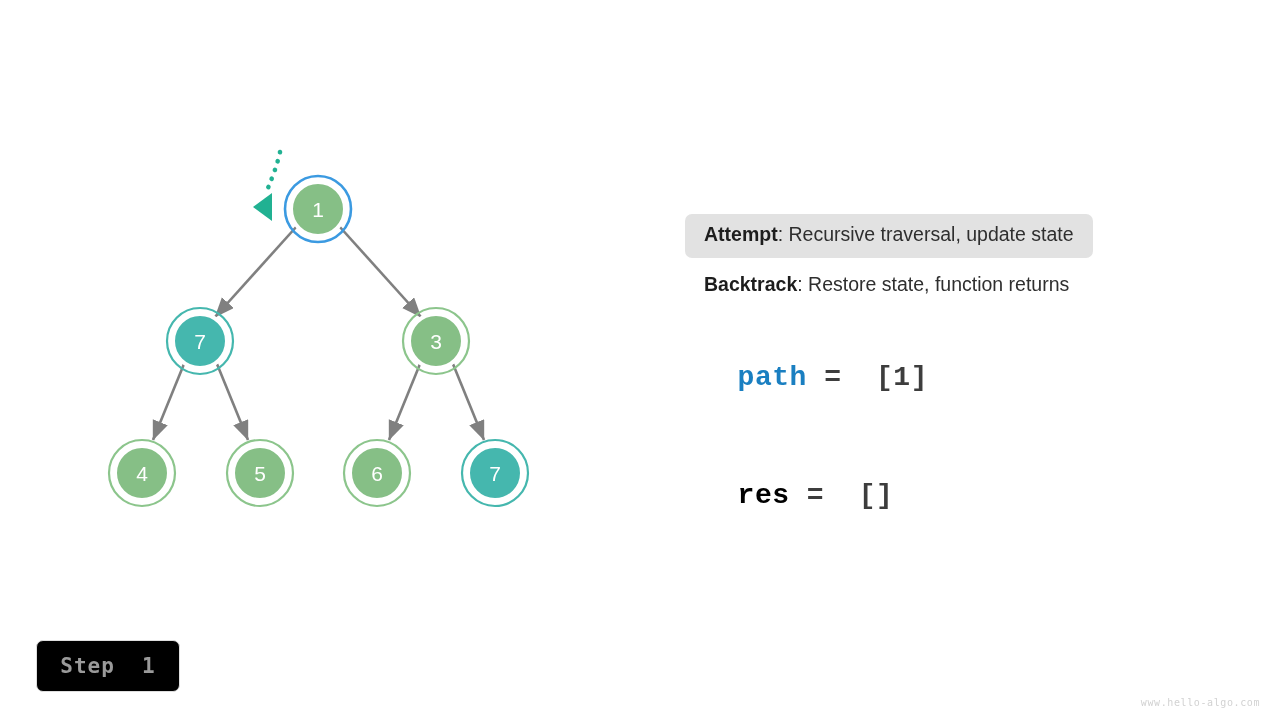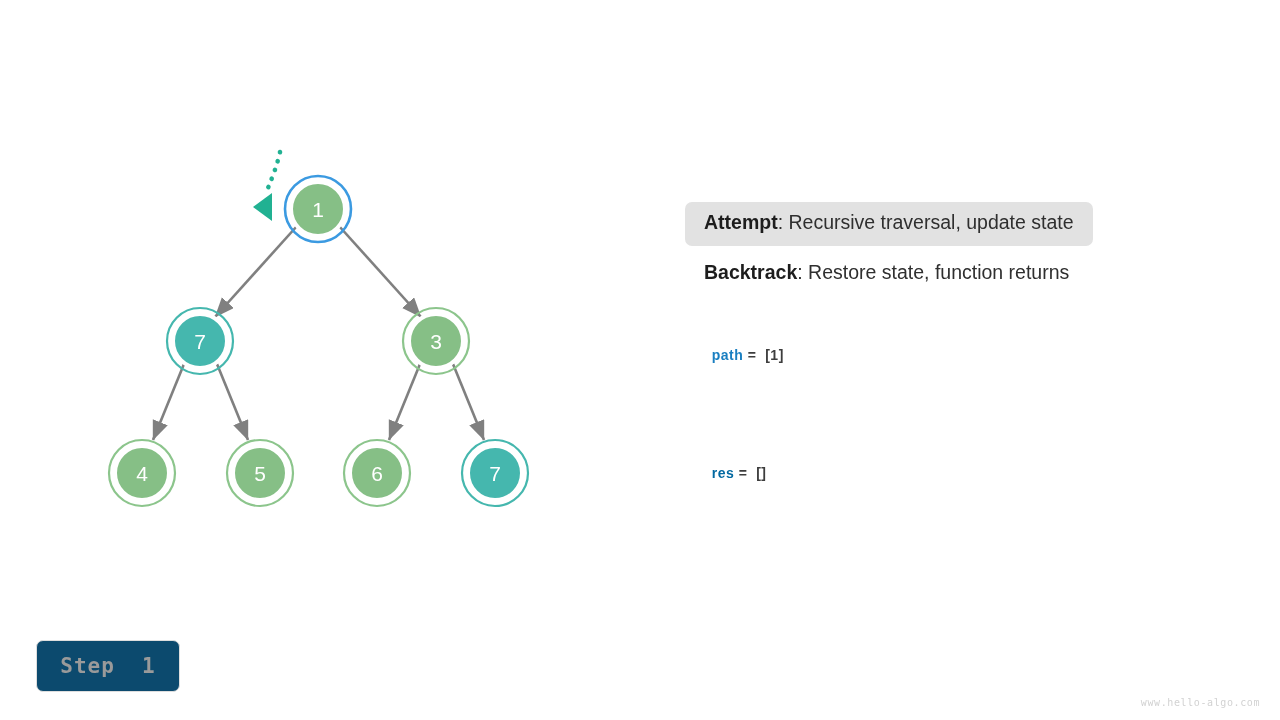--- a/index.html
+++ b/index.html
@@ -22,21 +22,21 @@
     left: 0;
     top: 0;
     width: 680px;
     height: 720px;
   }
 
   
   #info-panel {
     position: absolute;
     left: 685px;
-    top: 202px;
+    top: 214px;
     width: 560px;
   }
 
   .legend-line {
     font-size: 19.5px;
     color: #2b2b2b;
     line-height: 1.0;
     white-space: nowrap;
   }
 
@@ -57,51 +57,51 @@
   .legend-label {
     font-weight: bold;
     color: #1d1d1d;
   }
   .legend-rest {
     font-weight: normal;
     color: #2f2f2f;
   }
 
   .code-line {
-    font-family: Liberation Sans, sans-serif;
-    font-size: 14px;
+    font-family: Liberation Mono, monospace;
+    font-size: 28px;
     font-weight: bold;
     letter-spacing: 0.5px;
     white-space: pre;
     color: #3d3d3d;
   }
   #code-path-row {
     position: absolute;
     left: 703px;
     top: 331px;
   }
   #code-res-row {
     position: absolute;
     left: 703px;
     top: 449px;
   }
   .var-path { color: #1a7fc1; }
-  .var-res  { color: #0369a1; }
+  .var-res  { color: #000000; }
   .code-rest { color: #3d3d3d; }
 
   
   #step-badge {
     position: absolute;
     left: 36px;
     top: 640px;
     width: 144px;
     height: 52px;
     border: 1px solid #dedede;
     border-radius: 7px;
-    background: #0c4a6e;
+    background: #000000;
     display: flex;
     align-items: center;
     justify-content: center;
     box-sizing: border-box;
   }
   #step-badge-label {
     font-family: "DejaVu Sans Mono", "Liberation Mono", monospace;
     font-size: 21px;
     font-weight: bold;
     color: #9a9a9a;

